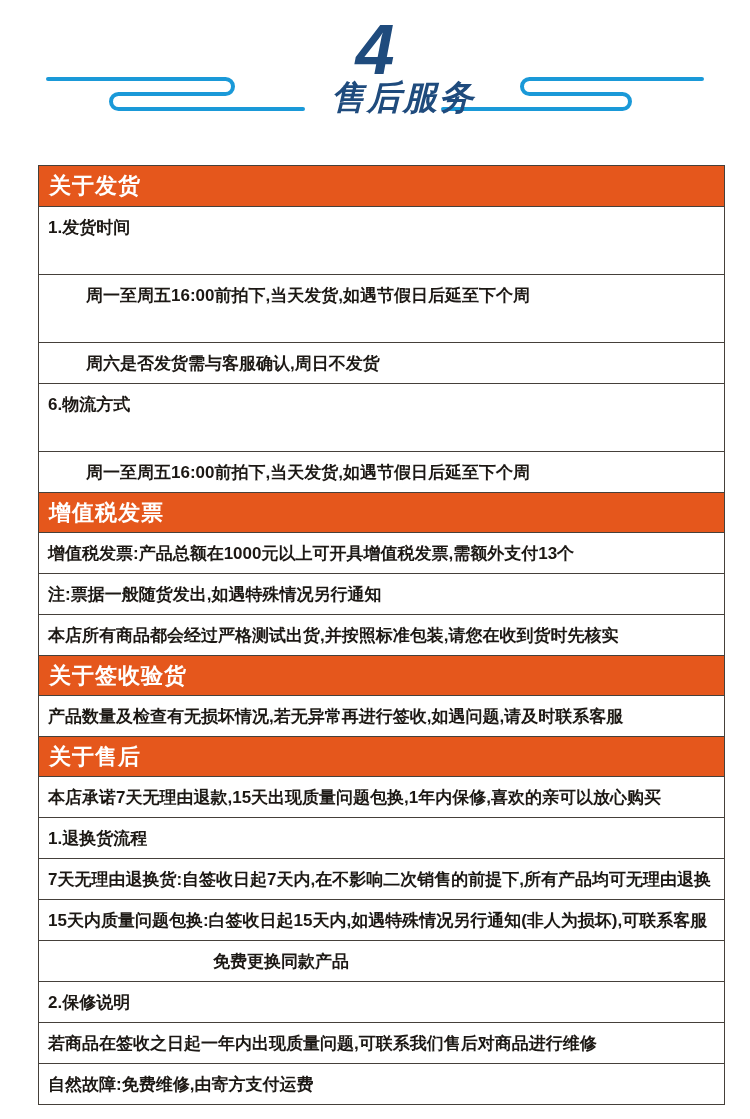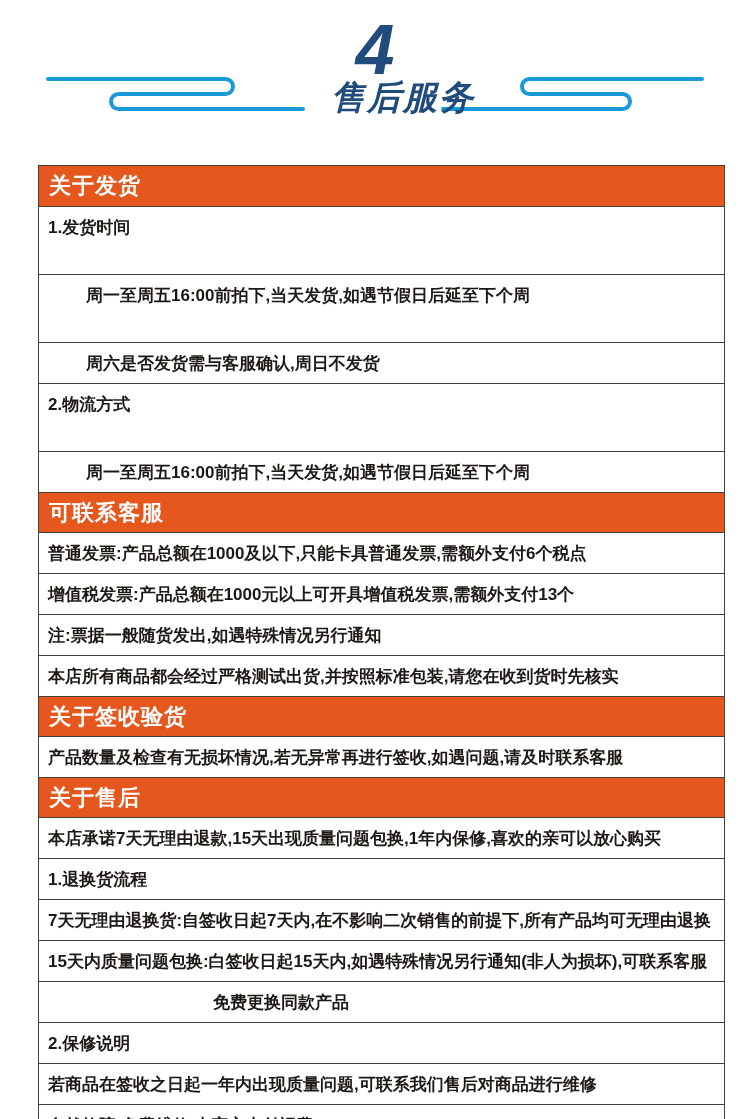--- a/index.html
+++ b/index.html
@@ -59,30 +59,27 @@
     <div class="svc-row">
       <span>1.发货时间</span>
     </div>
     <div class="svc-row ind-md">
       <span>周一至周五16:00前拍下,当天发货,如遇节假日后延至下个周</span>
     </div>
     <div class="svc-row ind-md">
       <span>周六是否发货需与客服确认,周日不发货</span>
     </div>
     <div class="svc-row">
-      <span>2.物流方式</span>
+      <span>6.物流方式</span>
     </div>
     <div class="svc-row ind-md">
       <span>周一至周五16:00前拍下,当天发货,如遇节假日后延至下个周</span>
     </div>
     <div class="svc-row sec">
-      <span>可联系客服</span>
-    </div>
-    <div class="svc-row">
-      <span>普通发票:产品总额在1000及以下,只能卡具普通发票,需额外支付6个税点</span>
+      <span>增值税发票</span>
     </div>
     <div class="svc-row">
       <span>增值税发票:产品总额在1000元以上可开具增值税发票,需额外支付13个</span>
     </div>
     <div class="svc-row">
       <span>注:票据一般随货发出,如遇特殊情况另行通知</span>
     </div>
     <div class="svc-row">
       <span>本店所有商品都会经过严格测试出货,并按照标准包装,请您在收到货时先核实</span>
     </div>

